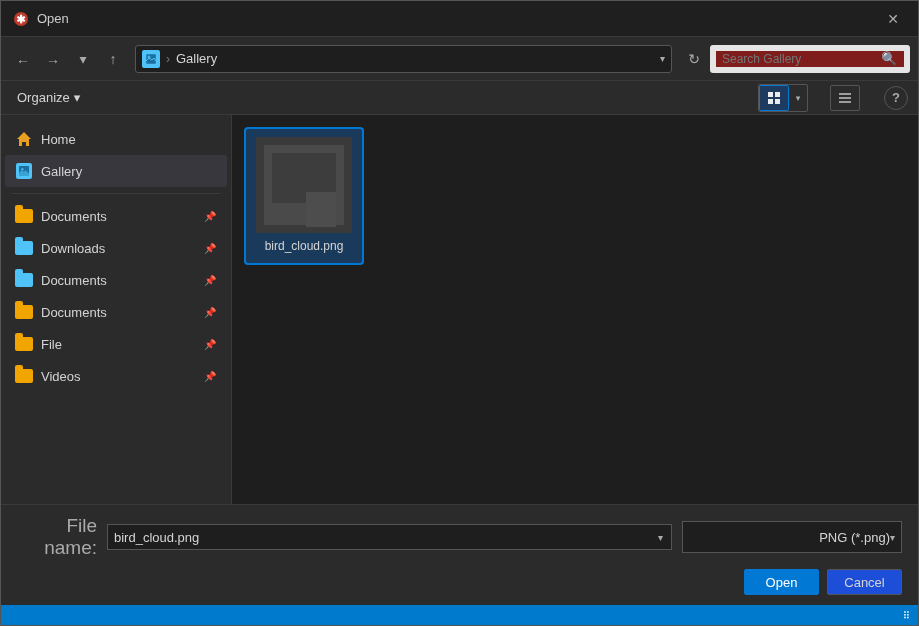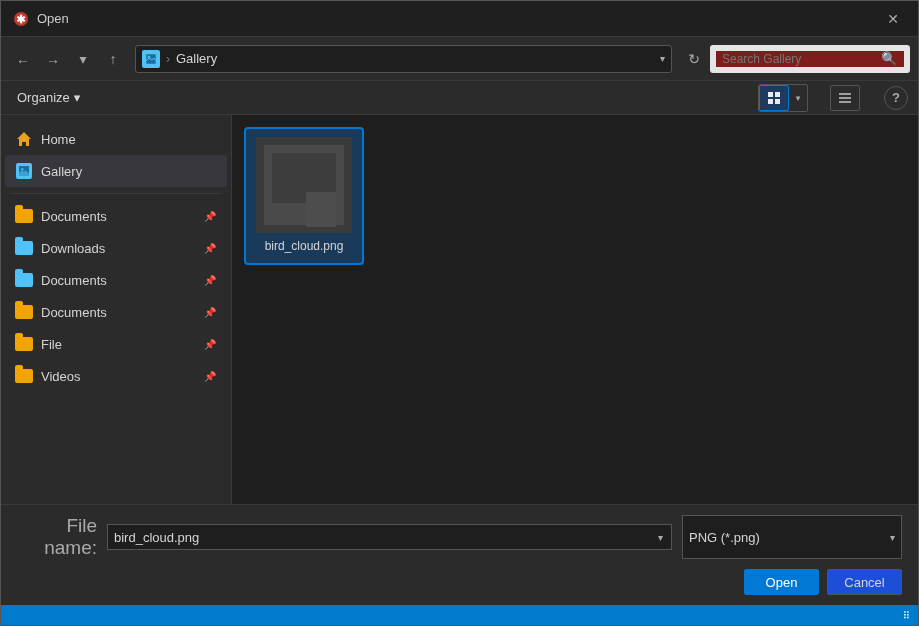--- a/index.html
+++ b/index.html
@@ -374,22 +374,23 @@
       font-size: 10px;
       cursor: pointer;
       padding: 0 2px;
     }
     .filetype-select-wrapper {
       width: 220px;
       display: flex;
       align-items: center;
       background: #1e1e1e;
       border: 1px solid #555;
-      height: 44px;
+      height: 32px;
       padding: 0 6px;
+      text-align: right;
     }
     .filetype-text {
       flex: 1;
       font-size: 13px;
       color: #d4d4d4;
     }
     .filetype-dropdown-btn {
       color: #aaa;
       font-size: 10px;
       cursor: pointer;

